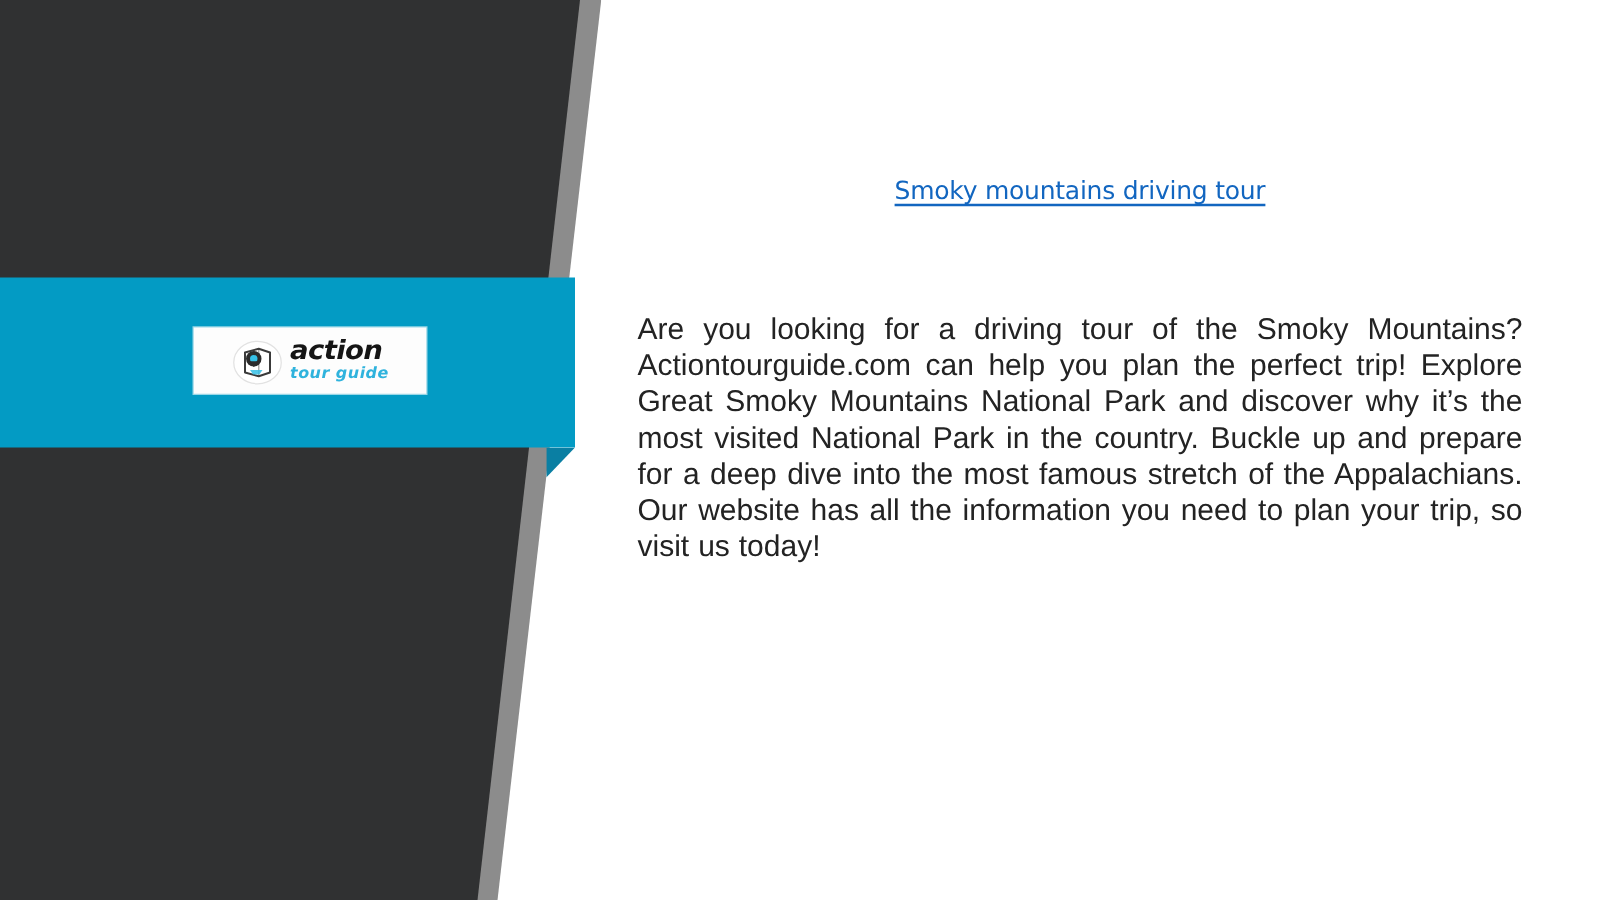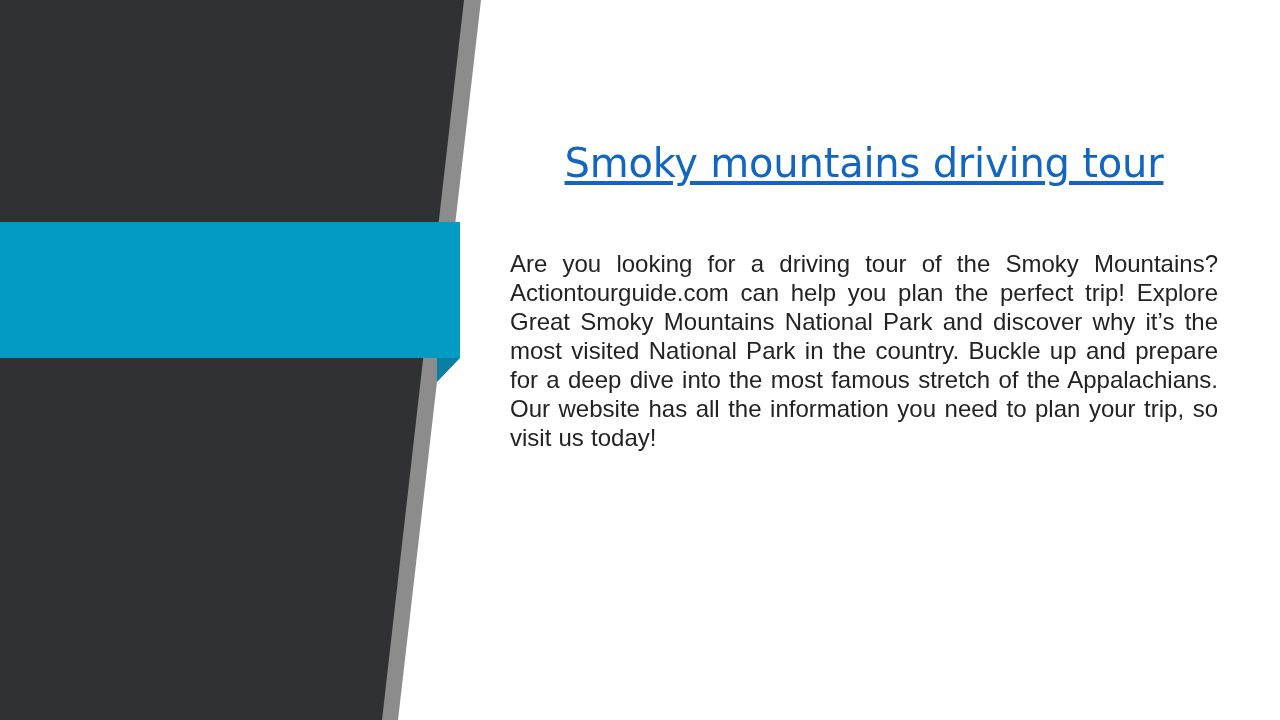--- a/index.html
+++ b/index.html
@@ -127,21 +127,21 @@
   }
   .headline {
     position: absolute;
     left: 0;
     top: 140px;
     width: 708px;
     text-align: center;
   }
   .headline-link {
     font-family: "DejaVu Sans", sans-serif;
-    font-size: 40px;
+    font-size: 20px;
     font-weight: normal;
     color: #1266c0;
     text-decoration: underline;
     text-underline-offset: 4px;
     cursor: pointer;
     letter-spacing: -0.2px;
   }
   .body-copy {
     position: absolute;
     left: 0;
@@ -160,20 +160,37 @@
 <body>
 
 <div id="slide">
 
   <div class="grey-slant"></div>
   <div class="dark-slant"></div>
 
   <div class="ribbon"></div>
   <div class="ribbon-fold"></div>
 
+  <div class="logo-card">
+    <span class="logo-mark">
+      <svg viewBox="0 0 40 38" xmlns="http://www.w3.org/2000/svg">
+        <ellipse cx="20" cy="20" rx="19" ry="17" fill="#ffffff" stroke="#e2e2e2" stroke-width="1"></ellipse>
+        <path d="M10 12 L21 9 L30 12 L30 28 L21 31 L10 28 Z" fill="#ffffff" stroke="#3a3a3a" stroke-width="1.6" stroke-linejoin="round"></path>
+        <path d="M21 9 L21 31" stroke="#3a3a3a" stroke-width="1.1" opacity="0.45"></path>
+        <circle cx="17" cy="17" r="6.2" fill="#2b2b2b"></circle>
+        <circle cx="17" cy="17" r="3" fill="#35c0e6"></circle>
+        <path d="M17 23.5 L13.2 19 L20.8 19 Z" fill="#2b2b2b"></path>
+        <path d="M14 26 L24 26 L21.5 29.5 L16.5 29.5 Z" fill="#35c0e6" opacity="0.85"></path>
+      </svg>
+    </span>
+    <span class="logo-word">
+      <span class="logo-action">action</span>
+      <span class="logo-tagline">tour guide</span>
+    </span>
+  </div>
 
   <div class="content">
     <div class="headline">
       <span class="headline-link">Smoky mountains driving tour</span>
     </div>
     <p class="body-copy">Are you looking for a driving tour of the Smoky Mountains? Actiontourguide.com can help you plan the perfect trip! Explore Great Smoky Mountains National Park and discover why it’s the most visited National Park in the country. Buckle up and prepare for a deep dive into the most famous stretch of the Appalachians. Our website has all the information you need to plan your trip, so visit us today!</p>
   </div>
 
 </div>
 

